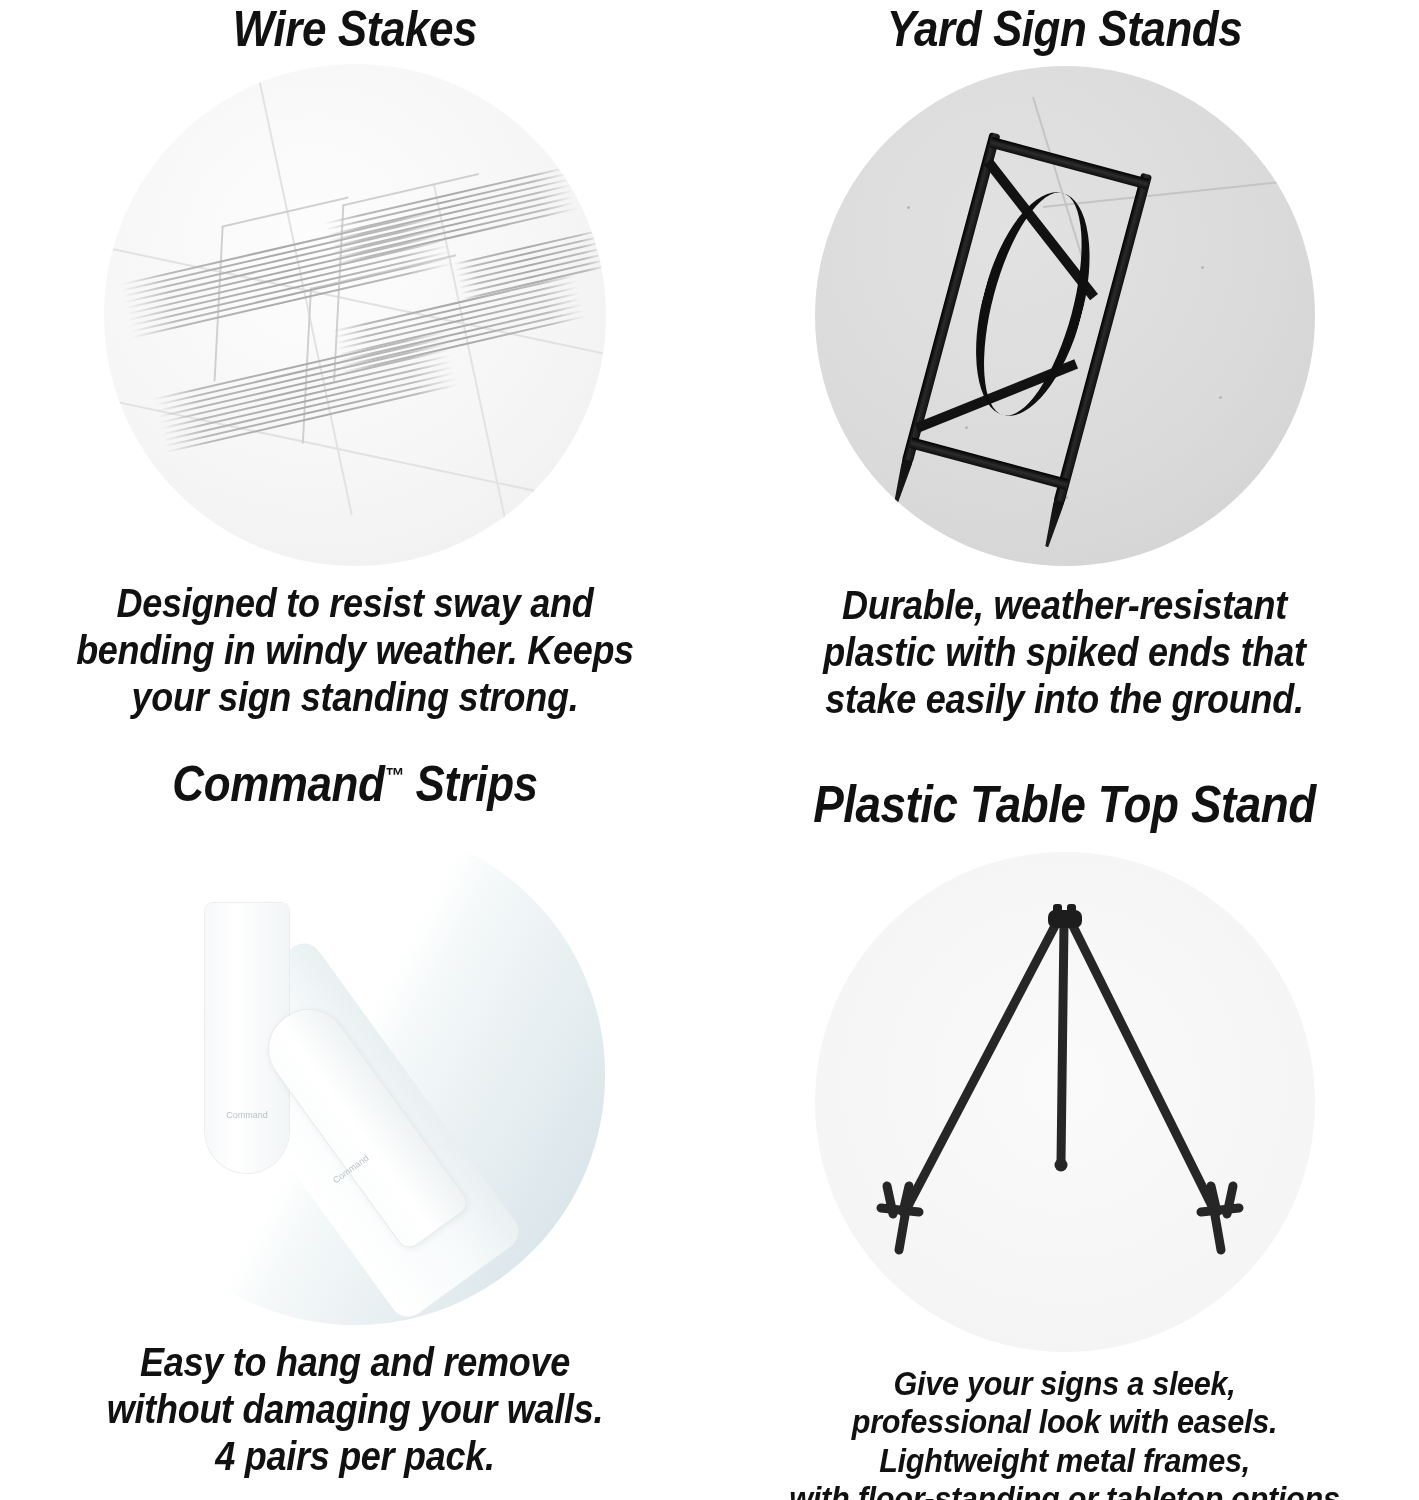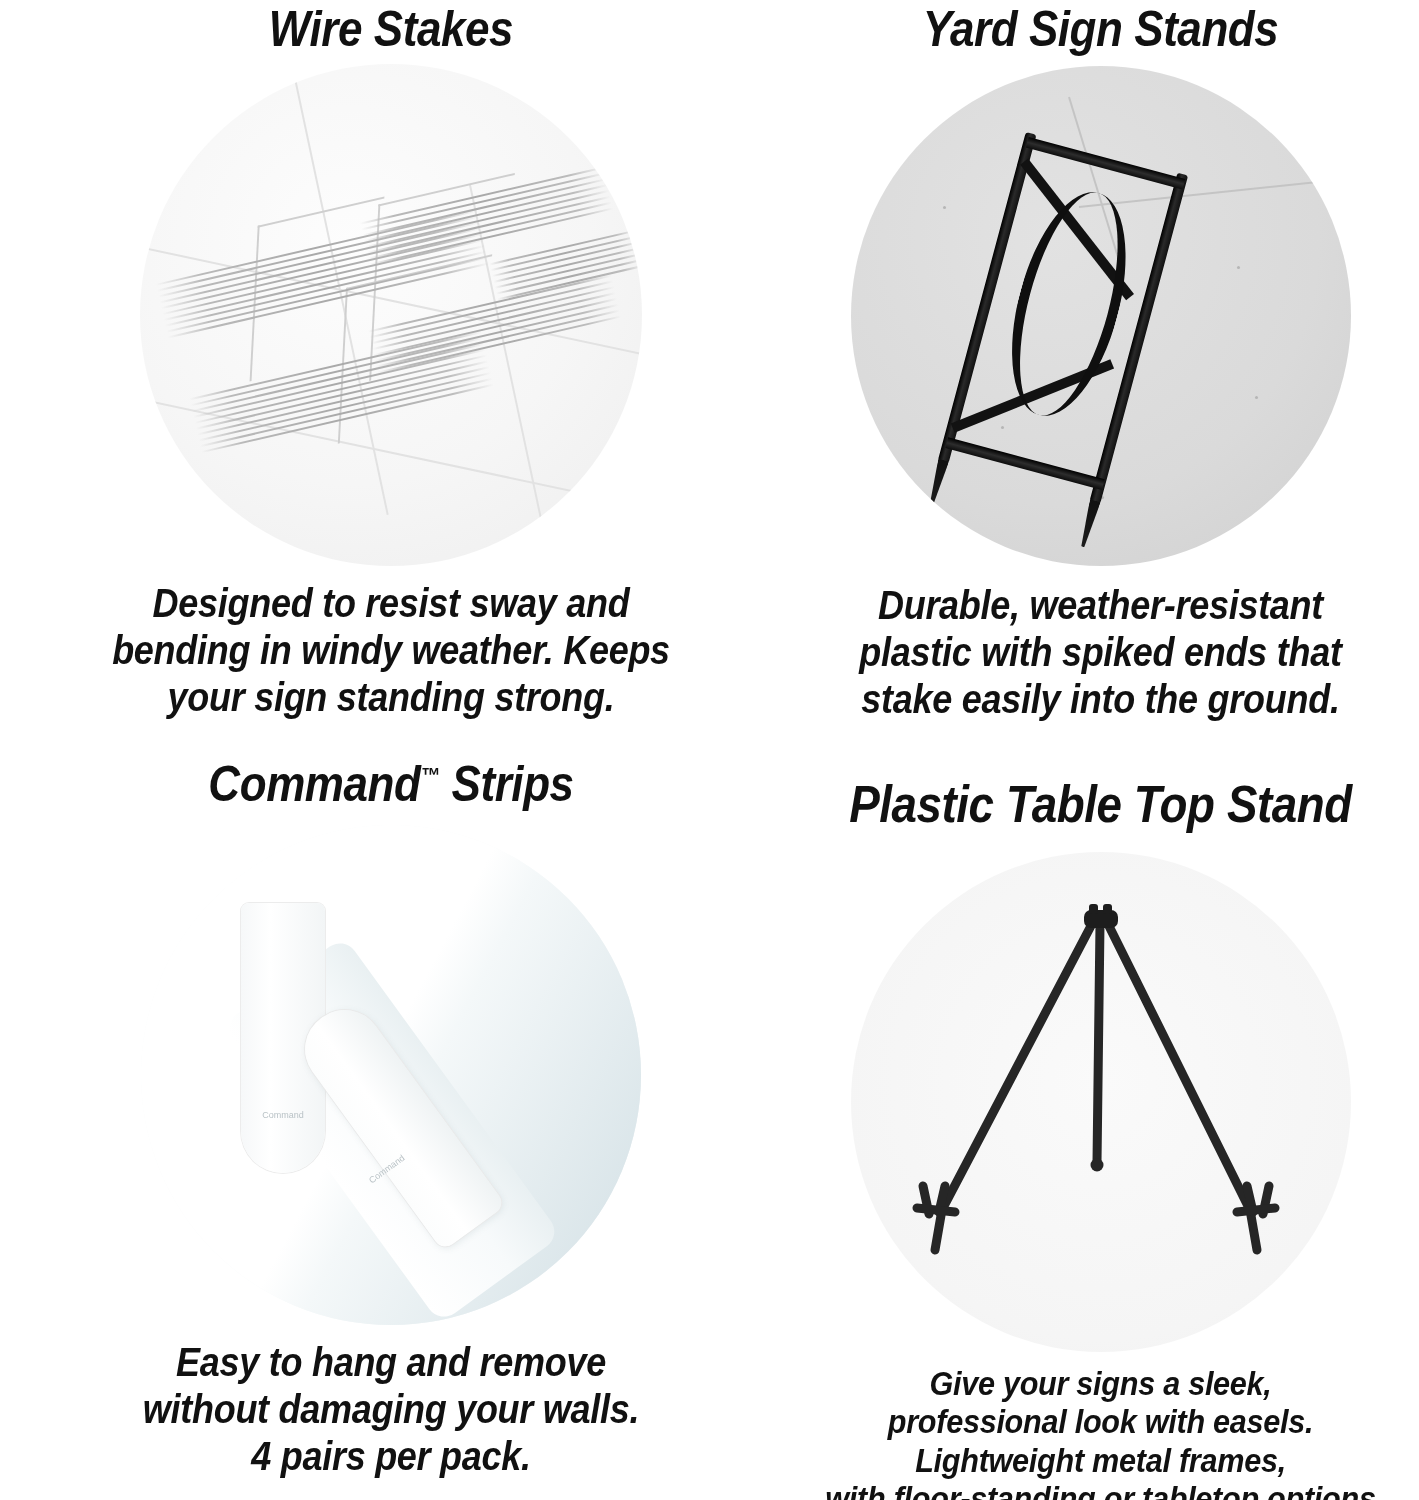--- a/index.html
+++ b/index.html
@@ -10,21 +10,21 @@
     font-family:"Liberation Sans", sans-serif;
     overflow:hidden;
   }
   .sheet {
     position:relative;
     width:1419px; height:1500px;
     background:#ffffff;
   }
 
   
-  .quad { position:absolute;margin-left:36px; }
+  .quad { position:absolute; }
   #quad-wire-stakes  { left:0;   top:0;    width:710px; height:755px; }
   #quad-yard-stands  { left:710px; top:0;  width:709px; height:755px; }
   #quad-command      { left:0;   top:755px; width:710px; height:745px; }
   #quad-table-stand  { left:710px; top:774px; width:709px; height:745px; }
 
   
   .heading {
     width:100%;
     text-align:center;
     font-weight:bold;

